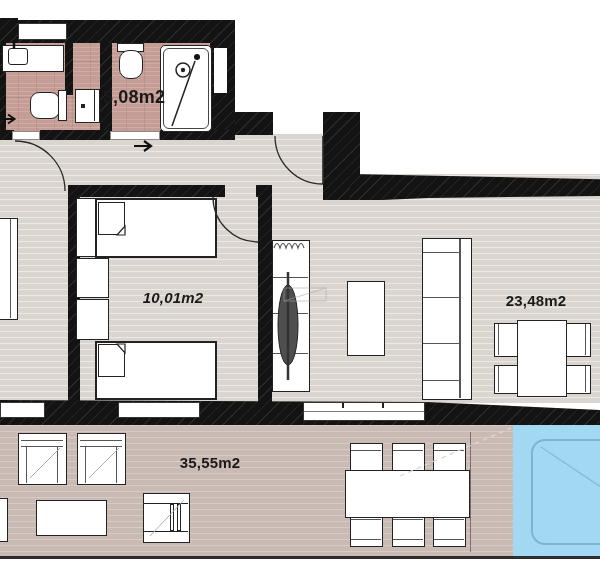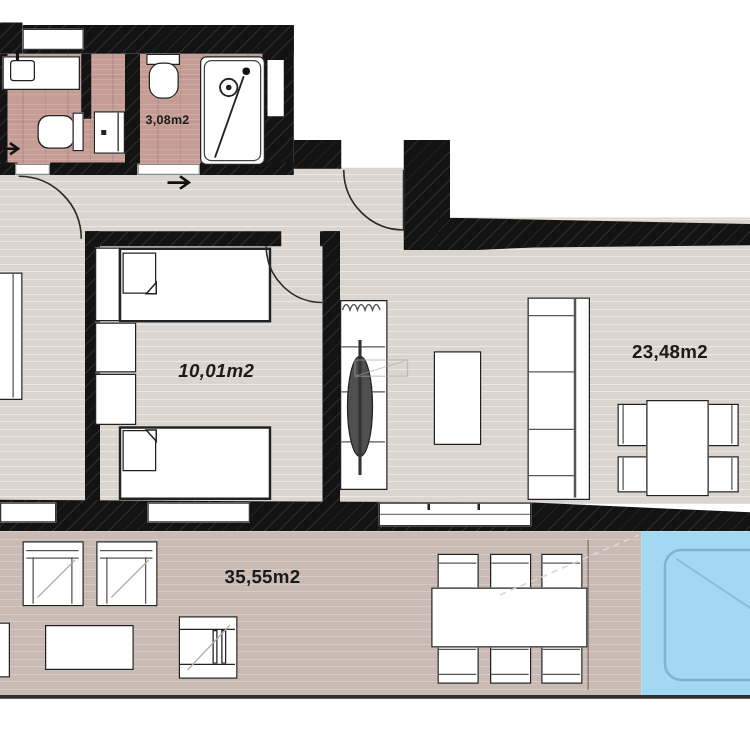--- a/index.html
+++ b/index.html
@@ -31,21 +31,21 @@
   .furn{position:absolute;background:#fff;border:1.5px solid var(--furniture-outline,#222);box-sizing:border-box;}
   .furn.b2{border-width:2px;}
   .line{position:absolute;background:var(--furniture-outline,#222);}
   .sill{position:absolute;background:#fff;border:1px solid #8a8a8a;box-sizing:border-box;}
   .win{position:absolute;background:#fff;border:1px solid #333;box-sizing:border-box;}
   .room-label{
     position:absolute;transform:translate(-50%,-50%);
     font-weight:700;font-size:15px;color:var(--label-text,#1a1a1a);
     white-space:nowrap;letter-spacing:.2px;
   }
-  .room-label.small{font-size:10px;text-align:right;}
+  .room-label.small{font-size:18px;text-align:right;}
   svg.overlay{position:absolute;left:0;top:0;pointer-events:none;}
   .pool{position:absolute;background:var(--pool-water,#a3d8f2);overflow:hidden;}
   .pool-inner{
     position:absolute;left:18px;top:14px;width:95px;height:106px;
     border:2px solid var(--pool-inner-line,#7fb3cf);border-radius:14px;box-sizing:border-box;
   }
 </style>
 </head>
 <body>
 
@@ -235,16 +235,16 @@
 
     <line x1="30" y1="478" x2="60" y2="448" stroke="#b5aca6" stroke-width="1"></line>
     <line x1="89" y1="478" x2="119" y2="448" stroke="#b5aca6" stroke-width="1"></line>
     <line x1="150" y1="536" x2="184" y2="500" stroke="#b5aca6" stroke-width="1"></line>
     <line x1="400" y1="476" x2="511" y2="428" stroke="#ded6d0" stroke-width="1.3" stroke-dasharray="5,4"></line>
     <line x1="541" y1="447" x2="604" y2="489" stroke="#88bcd6" stroke-width="1.5"></line>
   </svg>
 
   <div class="room-label small" style="left:134px;top:97px;">3,08m2</div>
   <div class="room-label" style="left:173px;top:297px;font-style:italic;">10,01m2</div>
-  <div class="room-label" style="left:536px;top:282px;">23,48m2</div>
+  <div class="room-label" style="left:536px;top:300px;">23,48m2</div>
   <div class="room-label" style="left:210px;top:462px;">35,55m2</div>
 
 </div>
 
 </body></html>

